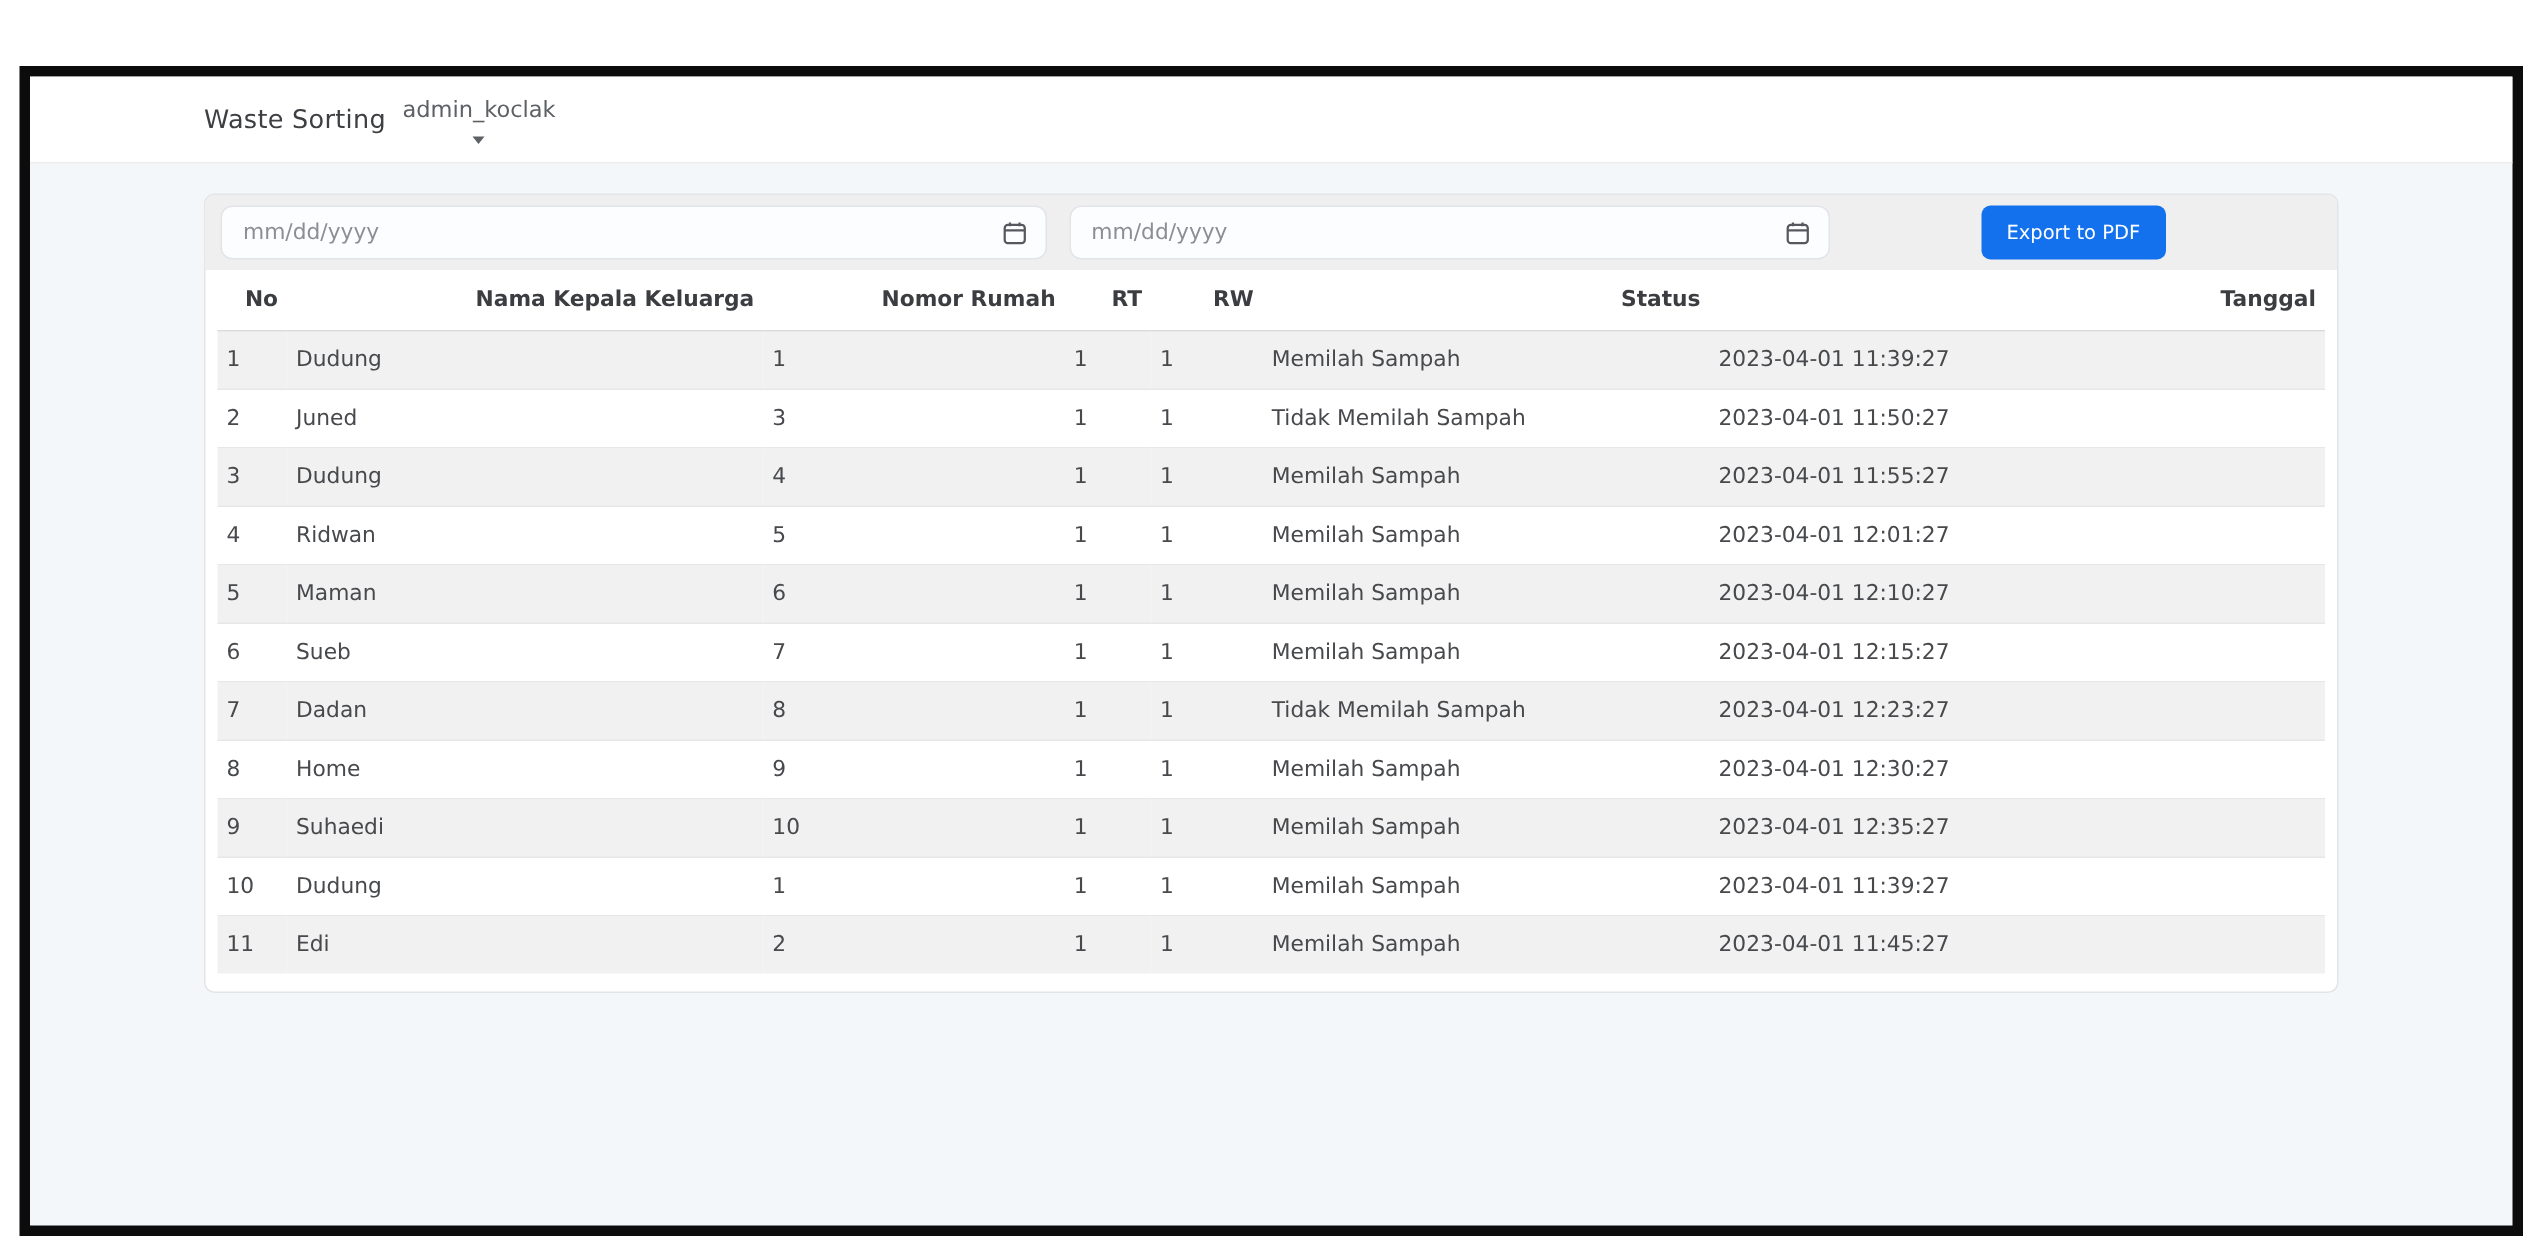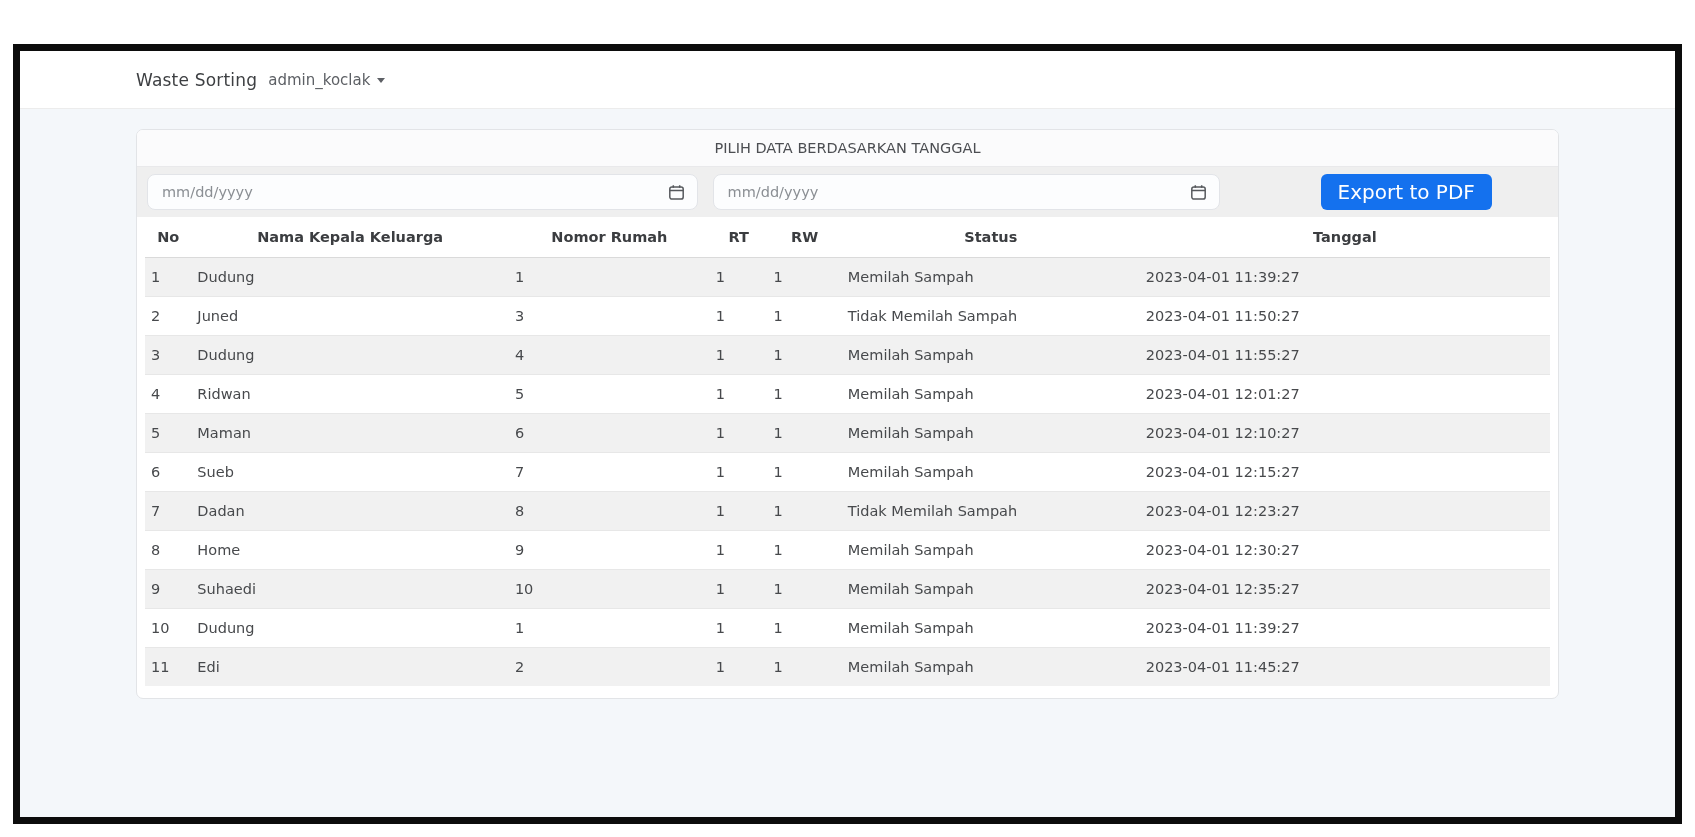--- a/index.html
+++ b/index.html
@@ -25,21 +25,21 @@
     padding:0 116px;
   }
   .brand { font-size:17px; color:#3d3f42; letter-spacing:.2px; text-decoration:none; cursor:pointer; }
   .nav-links { margin-left:auto; display:flex; align-items:center; }
   .nav-links a {
     color:#9a9ea3; font-size:15px; text-decoration:none;
     padding:0 11px; cursor:pointer; white-space:nowrap;
   }
   .user-menu {
     color:#5d6065; font-size:15px; padding:0 4px 0 11px;
-    display:flex; align-items:center; gap:7px; cursor:pointer; white-space:nowrap;
+    display:flex; align-items:center; gap:7px; cursor:pointer; white-space:nowrap;flex-direction:column;
   }
   .caret {
     width:0; height:0; display:inline-block;
     border-left:4.5px solid transparent; border-right:4.5px solid transparent;
     border-top:5px solid #5d6065; margin-top:2px;
   }
   
   .page { padding:20px 116px 0; }
   .card {
     background:#ffffff;
@@ -74,28 +74,28 @@
     flex:1; font-size:14.5px; color:#46484b;
     font-family:"DejaVu Sans","Liberation Sans",sans-serif;
   }
   .date-field input::placeholder { color:#8b8f94; opacity:1; }
   .cal-icon { display:flex; align-items:center; cursor:pointer; margin-left:8px; }
   .export-btn {
     margin-left:7.2%;
     background:#1471ee; color:#ffffff;
     border:none; border-radius:6px;
     height:36px; padding:0 17px;
-    font-size:20px; cursor:pointer;
+    font-size:13px; cursor:pointer;
     font-family:"DejaVu Sans","Liberation Sans",sans-serif;
   }
   
   .table-wrap { padding:0 8px 12px; }
   table { width:100%; border-collapse:collapse; font-size:14.5px; color:#47494c; }
   th {
-    text-align:center; font-weight:600; color:#3b3d40;
+    text-align:right; font-weight:600; color:#3b3d40;
     padding:12px 6px; border-bottom:1px solid #dadada;
     white-space:nowrap;
   }
   td { padding:11px 6px; border-top:1px solid #e7e7e7; white-space:nowrap; }
   thead tr th { border-top:none; }
   tbody tr:first-child td { border-top:none; }
   tbody tr:nth-child(odd)  { background:#f1f1f1; }
   tbody tr:nth-child(even) { background:#ffffff; }
 </style>
 </head>
@@ -107,21 +107,20 @@
     <a class="brand">Waste Sorting</a>
     <div class="user-menu">
       <span>admin_koclak</span>
       <span class="caret"></span>
     </div>
   </nav>
 
   <div class="page">
     <div class="card">
 
-      <div class="card-header">PILIH DATA BERDASARKAN TANGGAL</div>
 
       <div class="filter-row">
         <div class="date-field from">
           <input type="text" placeholder="mm/dd/yyyy" style="">
           <span class="cal-icon">
             <svg width="17" height="17" viewBox="0 0 16 16" fill="none" stroke="#55585c" stroke-width="1.4">
               <rect x="1.7" y="2.8" width="12.6" height="11.4" rx="2"></rect>
               <line x1="1.7" y1="6.2" x2="14.3" y2="6.2"></line>
               <line x1="5" y1="1.2" x2="5" y2="3.6"></line>
               <line x1="11" y1="1.2" x2="11" y2="3.6"></line>

